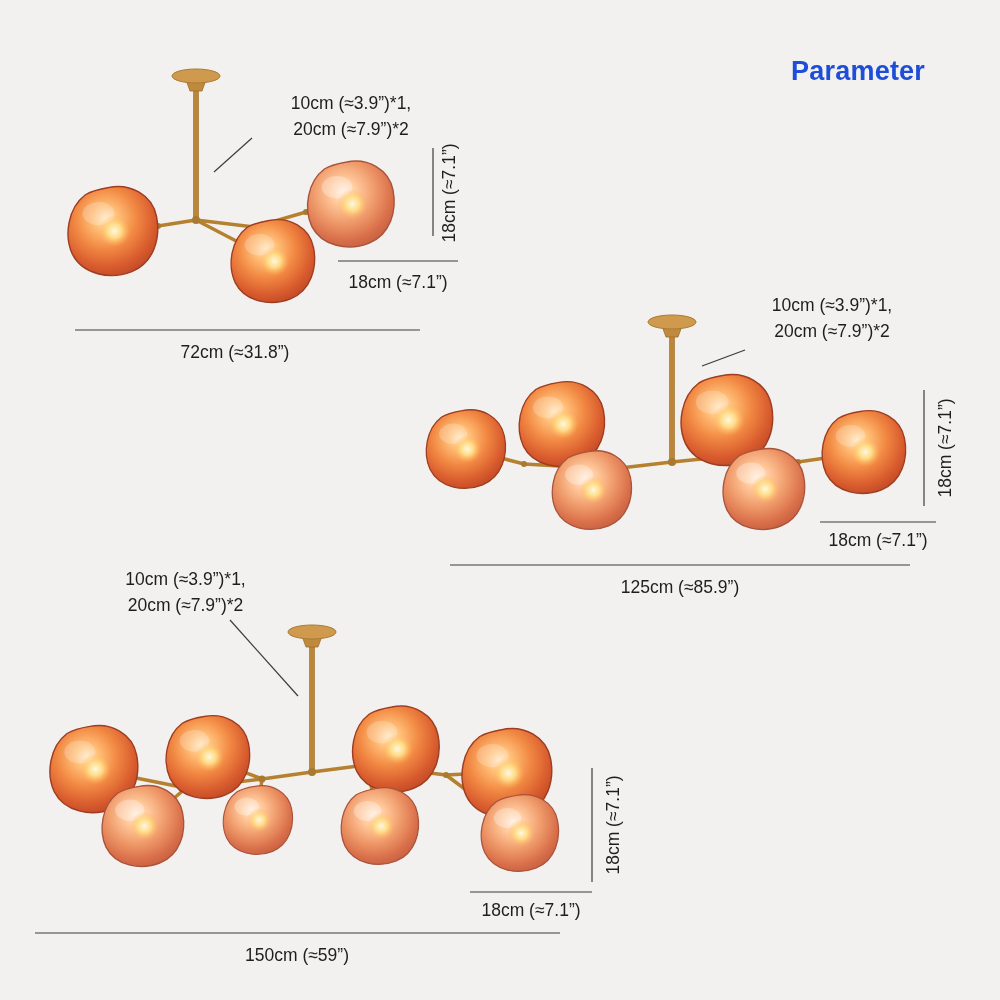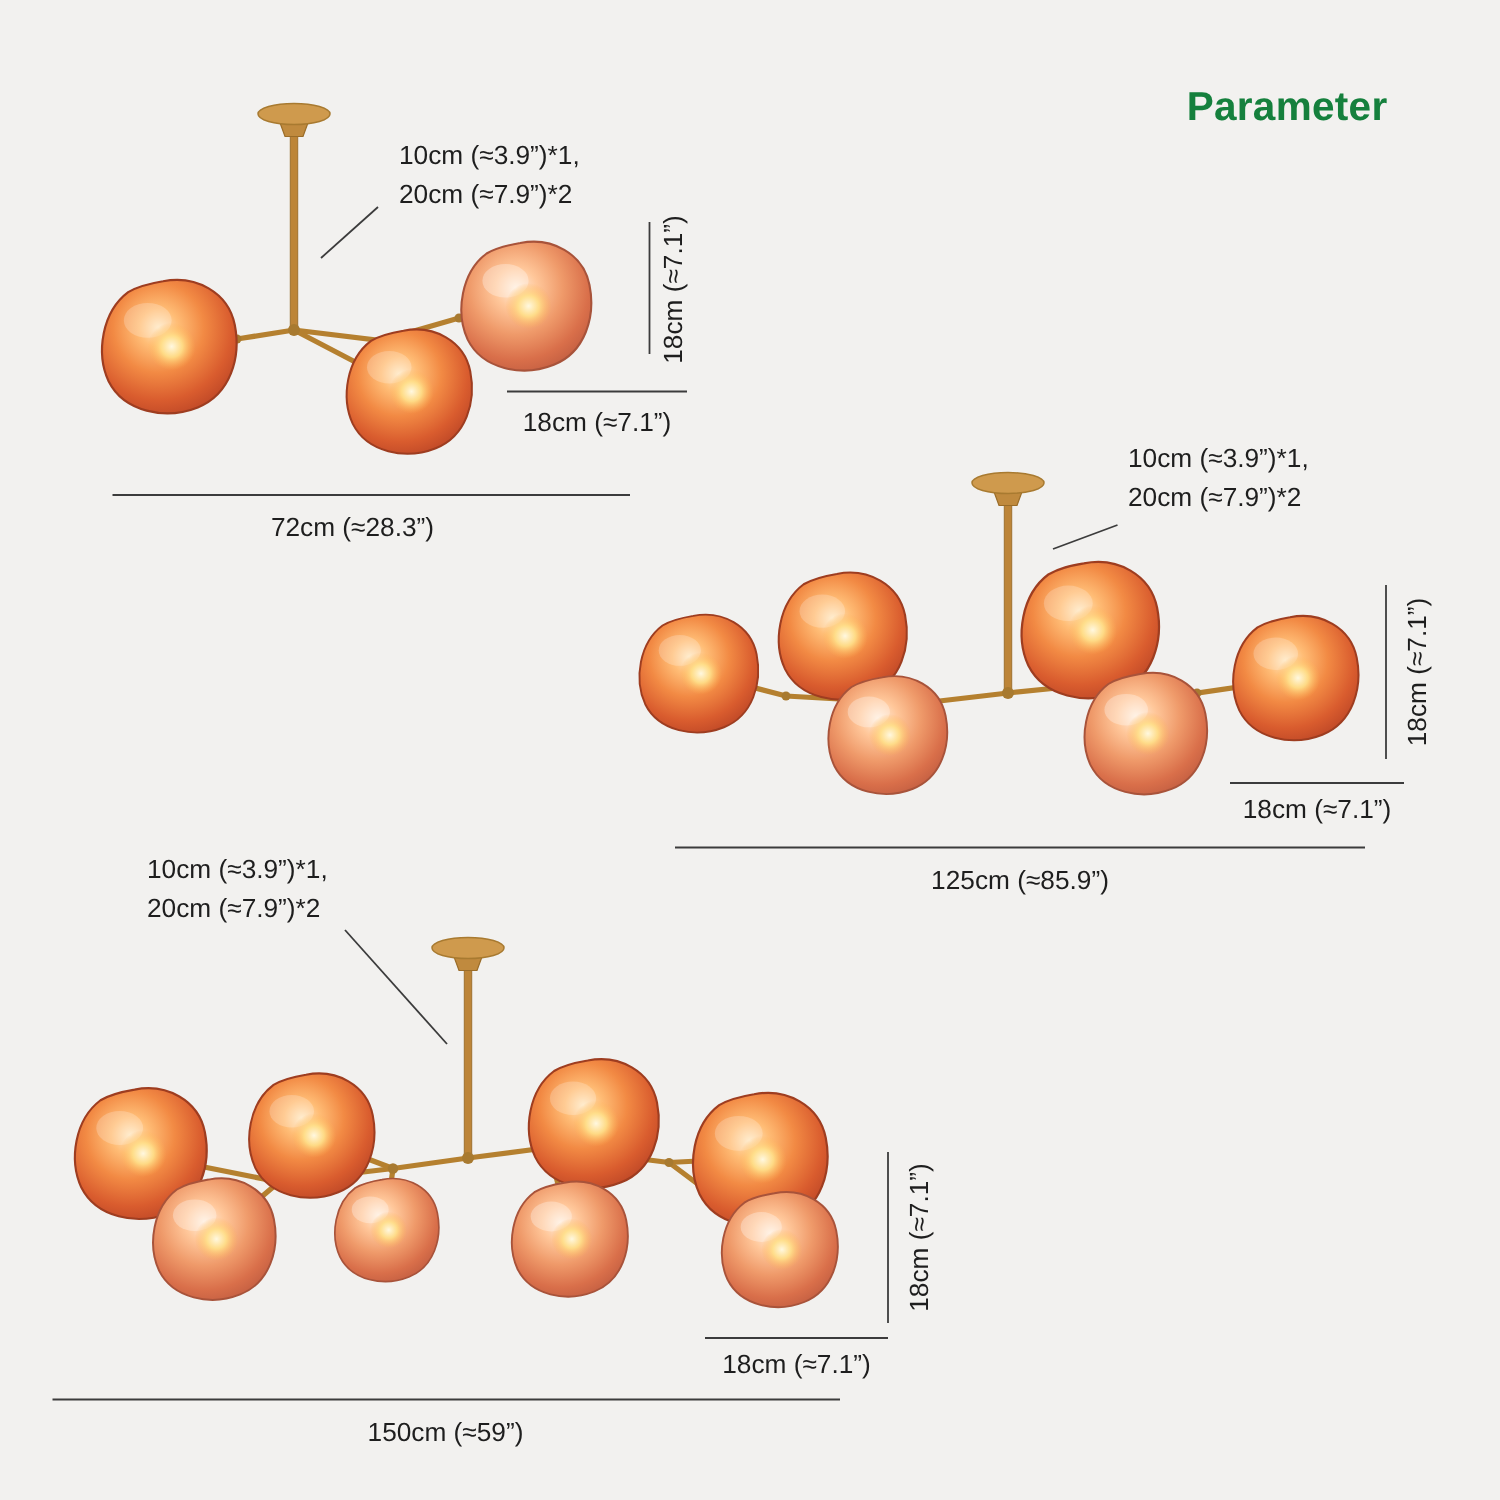--- a/index.html
+++ b/index.html
@@ -5,26 +5,26 @@
   html,body{margin:0;padding:0;}
   body{font-family:"Liberation Sans", sans-serif; background:#e9e9e7;}
   #page{
     position:relative; width:1000px; height:1000px;
     background:#f2f1ef; overflow:hidden;
     border-right:2px solid #d7d7d5;
   }
   #art{position:absolute; left:0; top:0;}
   .title{
     position:absolute; left:640px; top:56px; width:285px;
-    text-align:right; font-size:27px; font-weight:700; color:#15803d;
+    text-align:right; font-size:27px; font-weight:700; color:#1d4ed8;
     letter-spacing:0.2px;
   }
   .anno{
     position:absolute; font-size:17.5px; color:#1e1e1e;
-    text-align:left; line-height:26px; white-space:nowrap;
+    text-align:center; line-height:26px; white-space:nowrap;
   }
   .dim-label{
     position:absolute; transform:translate(-50%,-50%);
     font-size:17.5px; color:#1e1e1e; white-space:nowrap;
   }
   .dim-label.vertical{
     transform:translate(-50%,-50%) rotate(-90deg);
   }
 </style>
 </head>
@@ -175,21 +175,21 @@
   </svg>
 
   <div class="title">Parameter</div>
 
   <div class="anno" style="left:266px; top:90px; width:170px;">
     <div>10cm (≈3.9”)*1,</div>
     <div>20cm (≈7.9”)*2</div>
   </div>
   <div class="dim-label vertical" style="left:449px; top:193px;">18cm (≈7.1”)</div>
   <div class="dim-label" style="left:398px; top:282px;">18cm (≈7.1”)</div>
-  <div class="dim-label" style="left:235px; top:352px;">72cm (≈28.3”)</div>
+  <div class="dim-label" style="left:235px; top:352px;">72cm (≈31.8”)</div>
 
   <div class="anno" style="left:752px; top:292px; width:160px;">
     <div>10cm (≈3.9”)*1,</div>
     <div>20cm (≈7.9”)*2</div>
   </div>
   <div class="dim-label vertical" style="left:945px; top:448px;">18cm (≈7.1”)</div>
   <div class="dim-label" style="left:878px; top:540px;">18cm (≈7.1”)</div>
   <div class="dim-label" style="left:680px; top:587px;">125cm (≈85.9”)</div>
 
   <div class="anno" style="left:98px; top:566px; width:175px;">

